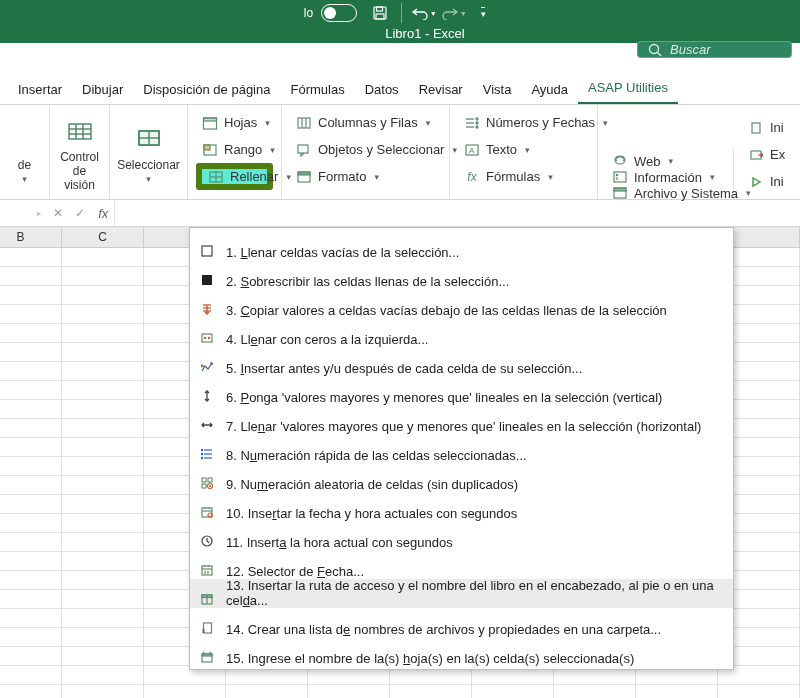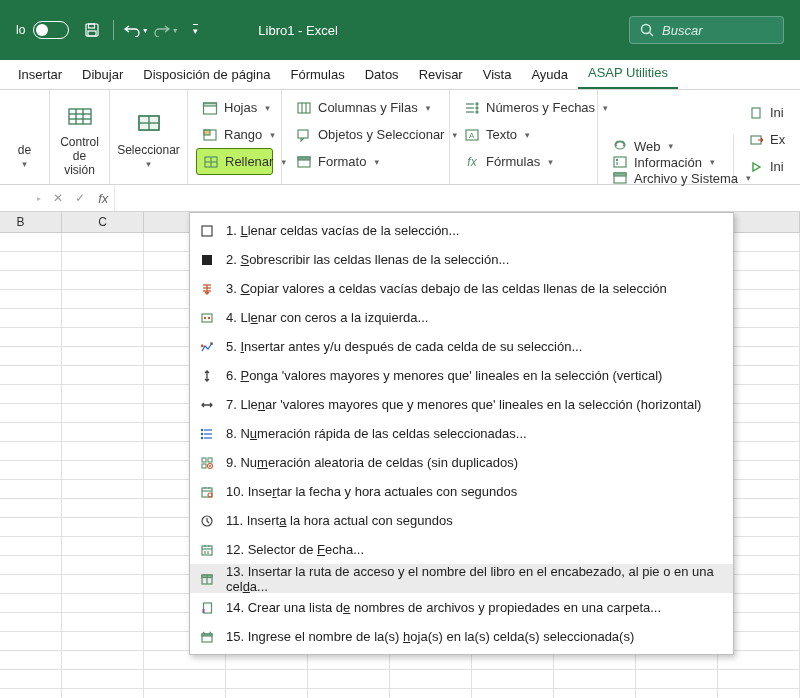--- a/index.html
+++ b/index.html
@@ -1,58 +1,58 @@
 <!DOCTYPE html>
 <html><head>
 <meta charset="utf-8">
 <style>
   * { box-sizing: border-box; margin: 0; padding: 0; font-family: "Segoe UI", Tahoma, sans-serif; }
   body { width: 800px; height: 698px; overflow: hidden; background: #fff; font-size: 13px; color: #222; }
 
-  .titlebar { height: 60px; background: #217346; display: flex; align-items: center; padding: 0 16px; }
+  .titlebar { height: 43px; background: #217346; display: flex; align-items: center; padding: 0 8px; flex-direction: column; }
   .tb-left { display: flex; align-items: center; gap: 4px; }
   .tb-toggle { width: 36px; height: 18px; border: 1.5px solid #fff; border-radius: 10px; display: flex; align-items: center; padding-left: 2px; margin-right: 6px;}
   .tb-toggle .knob { width: 12px; height: 12px; background: #fff; border-radius: 50%; }
   .tb-btn { width: 26px; height: 26px; display: flex; align-items: center; justify-content: center; }
   .tb-sep { width: 1px; height: 20px; background: rgba(255,255,255,0.4); margin: 0 4px;}
   .tb-title { color: #fff; font-size: 13px; margin-left: 50px; }
   .tb-search { margin-left: auto; background: #137253; background: #2f8560; border: 1px solid rgba(255,255,255,0.25); border-radius: 4px; height: 28px; display: flex; align-items: center; padding: 0 10px; width: 155px; color: #fff; font-style: italic; }
   .tb-search svg { margin-right: 8px; }
   .tb-search span { color: #d9ece3; }
 
-  .tabs { height: 30px; background: #fff; border-bottom: 1px solid #d5d5d5; display: flex; align-items: flex-end; padding: 0 0 0 8px; }
+  .tabs { height: 30px; background: #fff; border-bottom: 1px solid #d5d5d5; display: flex; align-items: flex-end; padding: 0 0 0 8px; margin-top: 32px; }
   .tab { padding: 6px 10px 7px; font-size: 13px; color: #222; }
   .tab.active { color: #217346; border-bottom: 2px solid #217346; }
 
   .ribbon { height: 95px; background: #fff; border-bottom: 1px solid #d5d5d5; display: flex; }
   .rgroup { border-right: 1px solid #e0e0e0; padding: 4px 8px; display: flex; flex-direction: column; }
   .rgroup.big { align-items: center; justify-content: flex-start; }
   .bigbtn { display: flex; flex-direction: column; align-items: center; justify-content: center; font-size: 12px; color: #333; text-align: center; padding: 4px 6px 0; height: 92px;}
   .bigbtn .bicon { width: 30px; height: 30px; margin-bottom: 4px; display:flex; align-items:center; justify-content:center; }
   .bigbtn .caret { font-size: 9px; color: #666; margin-top: 2px;}
   .smallrow { display: flex; align-items: center; height: 27px; padding: 0 6px; font-size: 13px; color: #333; gap: 6px; white-space: nowrap; border-radius: 3px;}
-  .smallrow.active-fill { border: 1px solid #4d7c0f; background: #bef264; }
+  .smallrow.active-fill { border: 6px solid #4d7c0f; background: #5eead4; }
   .smallrow .sicon { width: 16px; height: 16px; display:flex; align-items:center; justify-content:center; flex-shrink:0;}
   .smallrow .caret { font-size: 9px; color: #666; margin-left: 2px;}
 
   .formula-bar { height: 27px; border-bottom: 1px solid #d5d5d5; display: flex; align-items: center; font-size: 13px; }
   .fb-icons { display: flex; align-items: center; gap: 6px; padding: 0 4px; color: #9a9a9a; font-size: 12px; margin-left:30px;}
   .fb-icons span { padding: 0 3px;}
   .fb-fx { font-style: italic; color: #666; padding: 0 6px; }
   .fb-input { flex: 1; height: 100%; border-left: 1px solid #e6e6e6; }
 
   .sheet { position: relative; height: calc(698px - 44px - 30px - 95px - 27px); overflow: hidden; }
   .colheads { display: flex; height: 21px; background: #eaeaea; border-bottom: 1px solid #ccc; margin-left: -20px;}
   .ch { width: 90px; border-right: 1px solid #ccc; display: flex; align-items: center; justify-content: center; font-size: 12px; color: #333; background: #eaeaea;}
   .gridrows { }
   .grow { display: flex; height: 19px; border-bottom: 1px solid #e0e0e0; margin-left:-20px;}
   .gcell { width: 90px; border-right: 1px solid #e0e0e0; }
 
   .dropdown { position: absolute; left: 189px; top: 0; width: 545px; background: #fff; border: 1px solid #bfbfbf; box-shadow: 2px 3px 6px rgba(0,0,0,0.22); padding: 3px 0; z-index: 100; }
-  .ditem { display: flex; align-items: center; height: 29px; padding: 0 10px 0 8px; font-size: 13px; color: #222; gap: 10px; }
+  .ditem { display: flex; align-items: flex-end; height: 29px; padding: 0 10px 0 8px; font-size: 13px; color: #222; gap: 10px; }
   .ditem.hover { background: #ebebeb; }
   .ditem .dicon { width: 18px; height: 18px; display:flex; align-items:center; justify-content:center; flex-shrink:0;}
   .ditem .dlabel .u { text-decoration: underline; }
 </style>
 </head>
 <body>
 
 <div class="titlebar">
   <div class="tb-left">
     <span style="color:#fff; font-size:12px; margin-right:4px;">lo</span>

